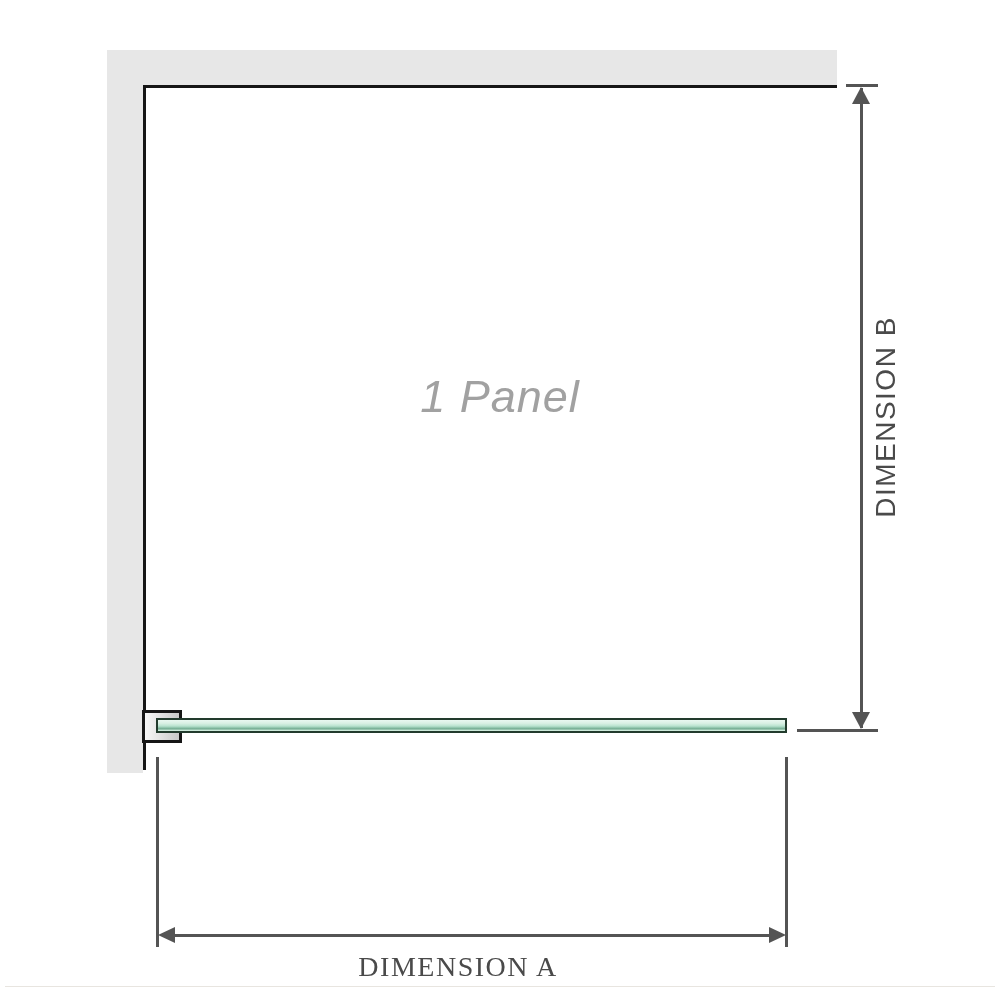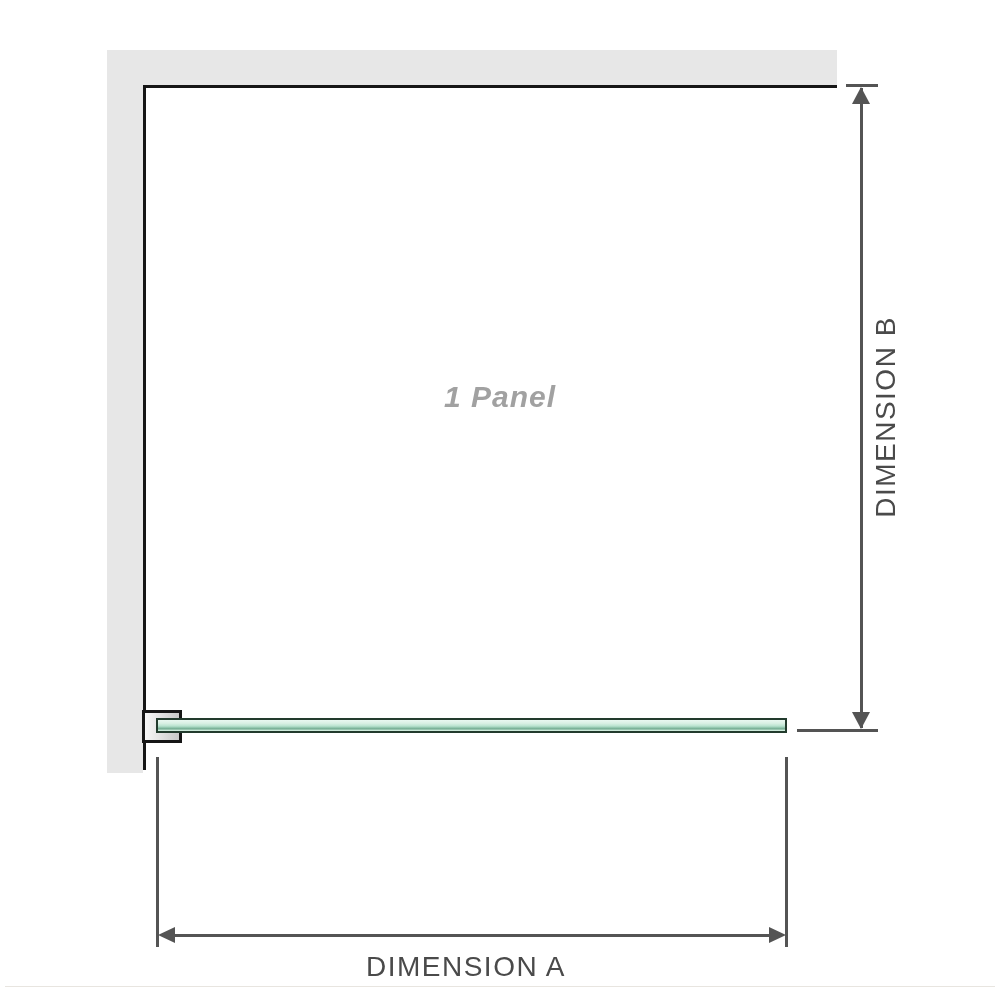--- a/index.html
+++ b/index.html
@@ -18,21 +18,21 @@
   .wall-left { left:107px; top:50px;  width:36px;  height:723px; background: var(--wall-fill); }
 
   
   .box-top  { left:143px; top:85px; width:694px; height:3px; background: var(--outline); }
   .box-left { left:143px; top:85px; width:3px;  height:685px; background: var(--outline); }
 
   
   .panel-label {
     left:300px; top:368px; width:400px; height:58px;
     line-height:58px; text-align:center;
-    font-size:30px; font-style:italic; font-weight:700;
+    font-size:45px; font-style:italic; font-weight:400;
     color: var(--panel-label-text);
     letter-spacing:1px;
   }
 
   
   .bracket {
     left:142px; top:710px; width:40px; height:33px;
     box-sizing:border-box;
     border:3px solid var(--outline);
     background: linear-gradient(to right, var(--bracket-fill-light), var(--bracket-fill-dark));
@@ -85,21 +85,21 @@
     font-size:28px;
     font-weight:400;
     letter-spacing:1.5px;
     text-align:center;
   }
   .dim-b-label {
     left:686px; top:401px; width:400px; height:32px; line-height:32px;
     transform: rotate(-90deg);
   }
   .dim-a-label {
-    left:166px; top:950px; width:600px; height:34px; line-height:34px;
+    left:158px; top:950px; width:600px; height:34px; line-height:34px;font-family:Liberation Serif, serif;
   }
 
   
   .footer-rule { left:5px; top:986px; width:990px; height:1px; background: var(--footer-rule); }
 </style>
 </head>
 <body>
 
 <div class="canvas">
 

